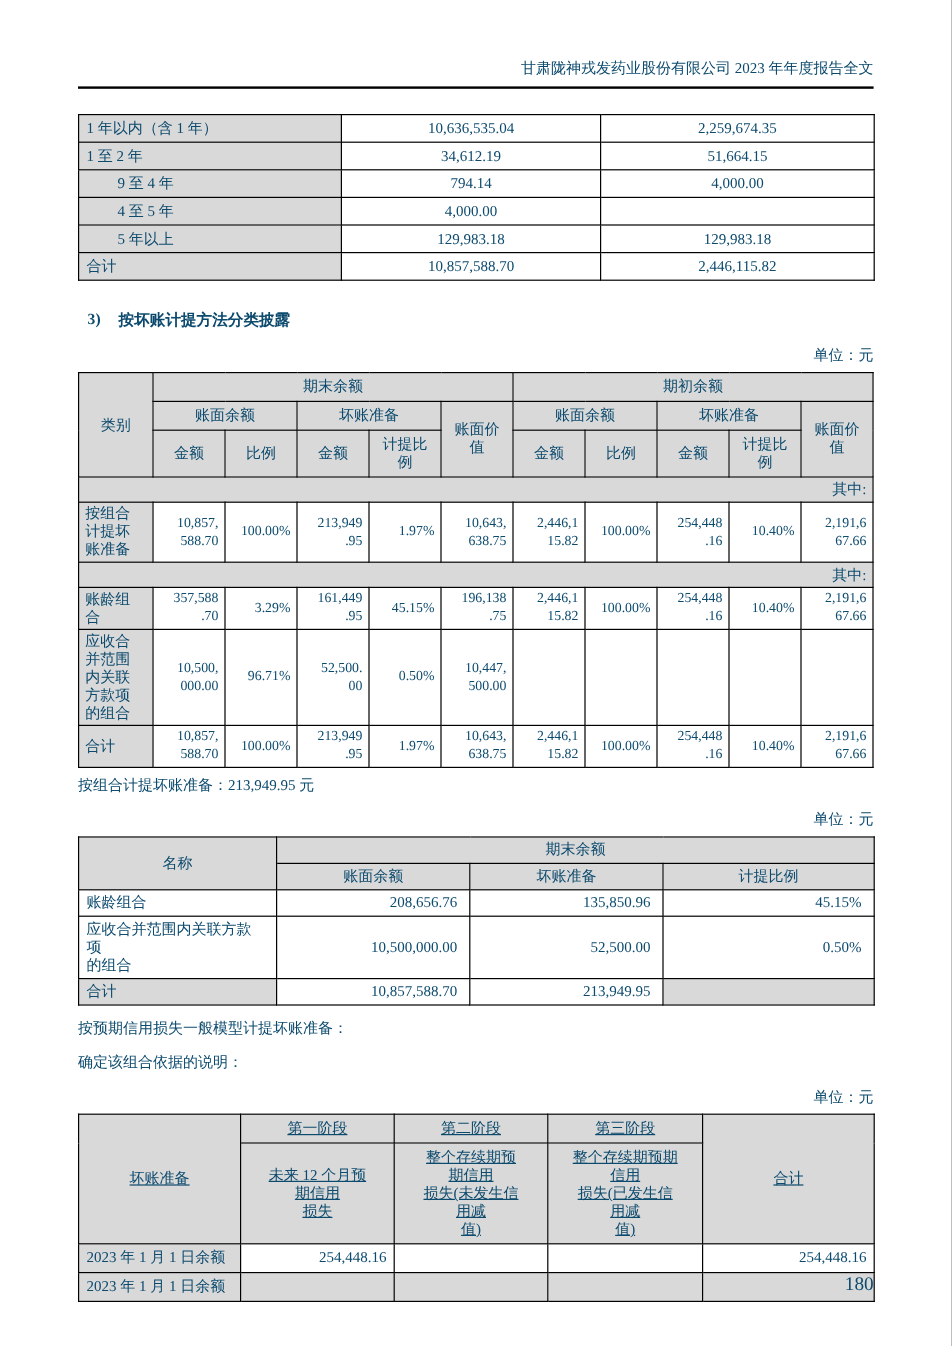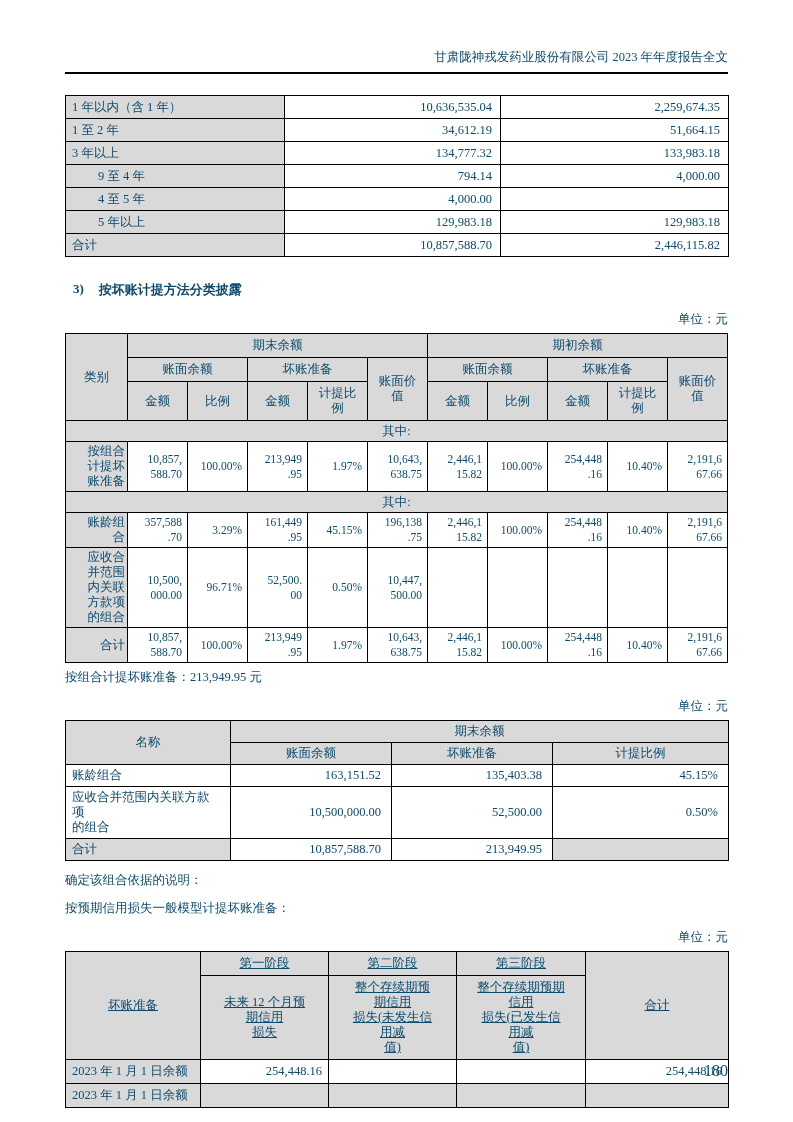--- a/index.html
+++ b/index.html
@@ -24,36 +24,36 @@
     border:1px solid #000; font-weight:normal; font-size:12.5px;
     line-height:15px; vertical-align:middle; overflow:hidden;
   }
   .g { background:#d9d9d9; }
 
   
   .t1 { margin-top:21px; }
   .t1 td { padding:3.5px 8px; }
   .t1 .lbl { background:#d9d9d9; text-align:left; padding-left:6px; }
   .t1 .indent { padding-left:32px; }
-  .t1 .num { text-align:right;font-family:Liberation Serif, serif; }
+  .t1 .num { text-align:center;font-family:Liberation Serif, serif; }
 
   
   .section-heading {
     margin-top:24px; padding-left:8px; font-weight:bold; font-size:13px;
     display:flex; gap:15px;
   }
 
   .unit { text-align:right; font-size:12.5px; margin-top:12px; margin-bottom:5px; }
 
   
   .t2 th { background:#d9d9d9; text-align:center; padding:4px 1px; white-space:pre-line; }
   .t2 td { padding:2px 2px; white-space:pre-line; word-break:keep-all; }
-  .t2 td.lbl { background:#d9d9d9; text-align:right; padding-left:20px; line-height:15px; }
+  .t2 td.lbl { background:#d9d9d9; text-align:left; padding-left:5px; line-height:15px; }
   .t2 td.num { text-align:right; padding-right:5px; font-size:11.5px; line-height:15px; }
-  .t2 td.sec { background:#d9d9d9; text-align:center; padding:2.5px 5px; }
+  .t2 td.sec { background:#d9d9d9; text-align:right; padding:2.5px 5px; }
 
   .footnote { font-size:12.5px; margin-top:6px; }
 
   
   .t3 th { background:#d9d9d9; text-align:center; padding:3px 2px; }
   .t3 td { padding:3px 10px 3px 6px; white-space:pre-line; }
   .t3 .lbl { text-align:left; }
   .t3 .num { text-align:right; }
 
   .note { font-size:12.5px; margin-top:11px; }
@@ -84,25 +84,20 @@
       <tbody>
         <tr>
           <td class="lbl">1 年以内（含 1 年）</td>
           <td class="num">10,636,535.04</td>
           <td class="num">2,259,674.35</td>
         </tr>
         <tr>
           <td class="lbl">1 至 2 年</td>
           <td class="num">34,612.19</td>
           <td class="num">51,664.15</td>
-        </tr>
-        <tr>
-          <td class="lbl">3 年以上</td>
-          <td class="num">134,777.32</td>
-          <td class="num">133,983.18</td>
         </tr>
         <tr>
           <td class="lbl indent">9 至 4 年</td>
           <td class="num">794.14</td>
           <td class="num">4,000.00</td>
         </tr>
         <tr>
           <td class="lbl indent">4 至 5 年</td>
           <td class="num">4,000.00</td>
           <td class="num"></td>
@@ -278,42 +273,42 @@
         </tr>
         <tr>
           <th>账面余额</th>
           <th>坏账准备</th>
           <th>计提比例</th>
         </tr>
       </thead>
       <tbody>
         <tr>
           <td class="lbl">账龄组合</td>
-          <td class="num">163,151.52</td>
-          <td class="num">135,403.38</td>
+          <td class="num">208,656.76</td>
+          <td class="num">135,850.96</td>
           <td class="num">45.15%</td>
         </tr>
         <tr>
           <td class="lbl">应收合并范围内关联方款项
 的组合</td>
           <td class="num">10,500,000.00</td>
           <td class="num">52,500.00</td>
           <td class="num">0.50%</td>
         </tr>
         <tr>
           <td class="lbl g">合计</td>
           <td class="num">10,857,588.70</td>
           <td class="num">213,949.95</td>
           <td class="num g"></td>
         </tr>
       </tbody>
     </table>
 
+    <div class="note">按预期信用损失一般模型计提坏账准备：</div>
     <div class="note">确定该组合依据的说明：</div>
-    <div class="note">按预期信用损失一般模型计提坏账准备：</div>
 
     <div class="unit">单位：元</div>
 
     <table class="t t4">
       <colgroup>
           <col style="width:135px">
           <col style="width:128px">
           <col style="width:128px">
           <col style="width:129px">
           <col style="width:143px">

